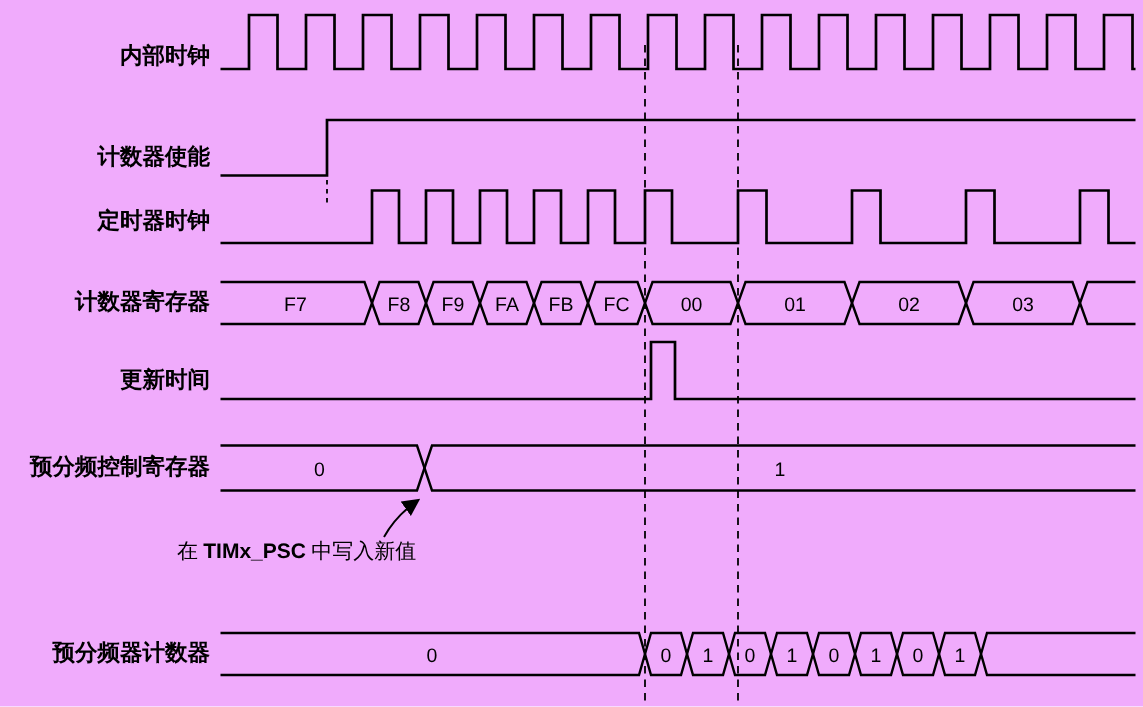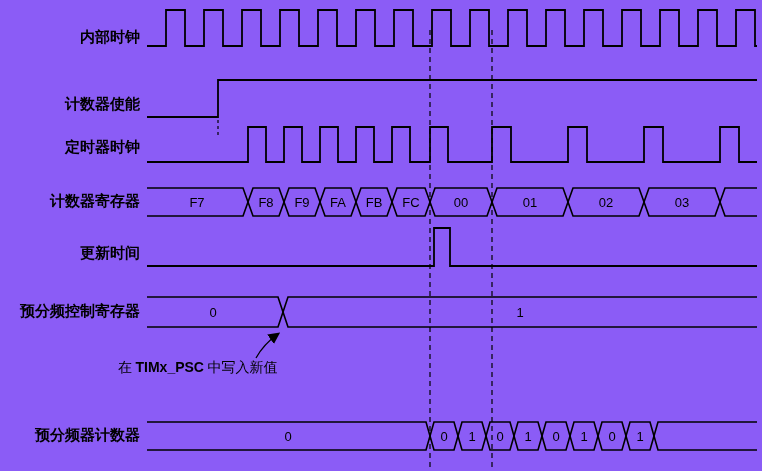--- a/index.html
+++ b/index.html
@@ -1,19 +1,19 @@
 <!DOCTYPE html>
 <html><head>
 <meta charset="utf-8">
 <style>
   html,body { margin:0; padding:0; background:#ffffff; }
   .canvas {
     position:relative;
     width:762px; height:471px;
-    background:#8b5cf6;
+    background:#f0abfc;
     font-family:"Liberation Sans","DejaVu Sans",sans-serif;
     overflow:hidden;
   }
   svg { display:block; }
   .wf   { fill:none; stroke:#000000; stroke-width:1.8; stroke-linejoin:miter; }
   .bus  { fill:none; stroke:#000000; stroke-width:1.6; stroke-linejoin:miter; }
   .dash { fill:none; stroke:#000000; stroke-width:1.2; stroke-dasharray:5 4; }
   .stub { fill:none; stroke:#000000; stroke-width:1.2; stroke-dasharray:3 3; }
   .arrow{ fill:none; stroke:#000000; stroke-width:1.3; }
   .lbl  { font-family:"Liberation Sans","DejaVu Sans",sans-serif; font-size:15px; font-weight:bold; fill:#000000; text-anchor:end; }

